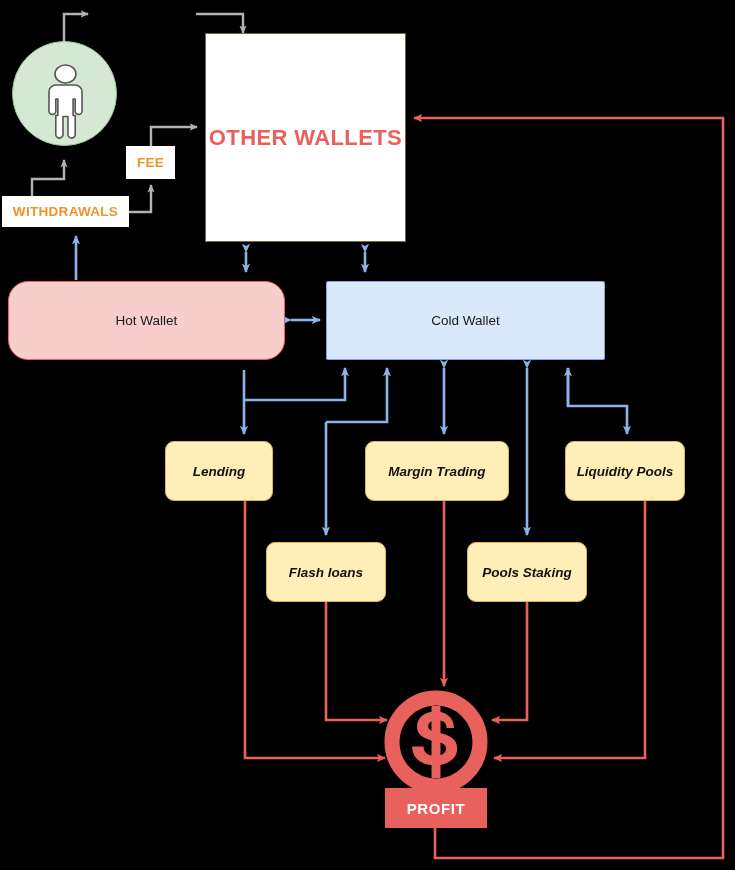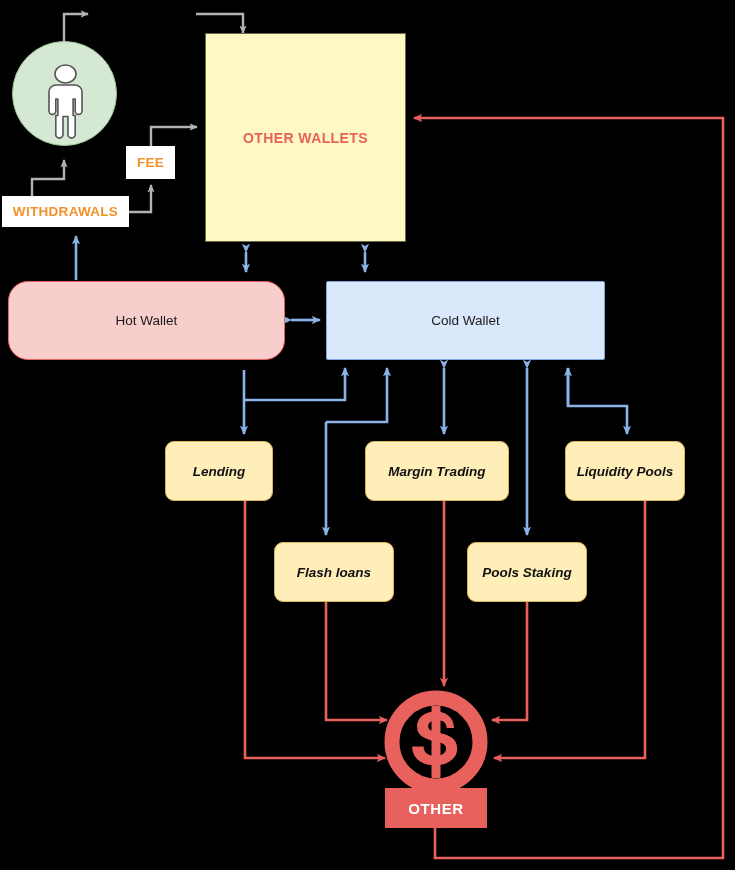--- a/index.html
+++ b/index.html
@@ -46,26 +46,26 @@
   .chip {
     background: #ffffff;
     color: #f0932b;
     font-weight: bold;
     letter-spacing: 0.3px;
     border: 0;
   }
 
   
   .box-otherwallets {
-    background: #fef9c3;
+    background: #ffffff;
     border: 1.4px solid #6b6b4a;
     color: #e8615c;
     font-weight: bold;
     letter-spacing: 0.4px;
-    font-size: 14px;
+    font-size: 22px;
   }
 
   
   .box-hot {
     background: #f8cecc;
     border: 1.4px solid #e8615c;
     border-radius: 20px;
     color: #1a1a1a;
     font-size: 13.5px;
   }
@@ -197,21 +197,21 @@
   </div>
 
   <div class="node box-cold" style="left:326px; top:281px; width:279px; height:79px;">
     <span>Cold Wallet</span>
   </div>
 
   <div class="node box-service" style="left:165px; top:441px; width:108px; height:60px;">
     <span>Lending</span>
   </div>
 
-  <div class="node box-service" style="left:266px; top:542px; width:120px; height:60px;margin-left:8px;">
+  <div class="node box-service" style="left:266px; top:542px; width:120px; height:60px;">
     <span>Flash loans</span>
   </div>
 
   <div class="node box-service" style="left:365px; top:441px; width:144px; height:60px;">
     <span>Margin Trading</span>
   </div>
 
   <div class="node box-service" style="left:467px; top:542px; width:120px; height:60px;">
     <span>Pools Staking</span>
   </div>
@@ -227,17 +227,17 @@
         <rect x="47.5" y="16" width="9" height="72" rx="1"></rect>
         <path d="M70,38 c0,-11 -8.5,-16.5 -18.5,-16.5 c-10,0 -18.5,5.5 -18.5,15
                  c0,9.5 8,12.5 18,14.8 c8,1.8 11,3.2 11,7.4 c0,4.6 -4.6,7.1 -10.8,7.1
                  c-7,0 -11.6,-3 -11.6,-9.2 h-11.4 c0,12.3 9.6,18.6 22.6,18.6
                  c12.6,0 22.4,-6 22.4,-16.6 c0,-10.4 -8.6,-13.6 -19.2,-16
                  c-7.4,-1.7 -9.8,-3.2 -9.8,-6.6 c0,-3.6 3.6,-5.8 9,-5.8
                  c5.8,0 9.4,2.4 9.4,7.8 Z"></path>
       </g>
     </svg>
     <div class="profit-banner" style="left:1px; top:98px; width:102px; height:40px;">
-      <span>OTHER</span>
+      <span>PROFIT</span>
     </div>
   </div>
 
 </div>
 
 </body></html>

